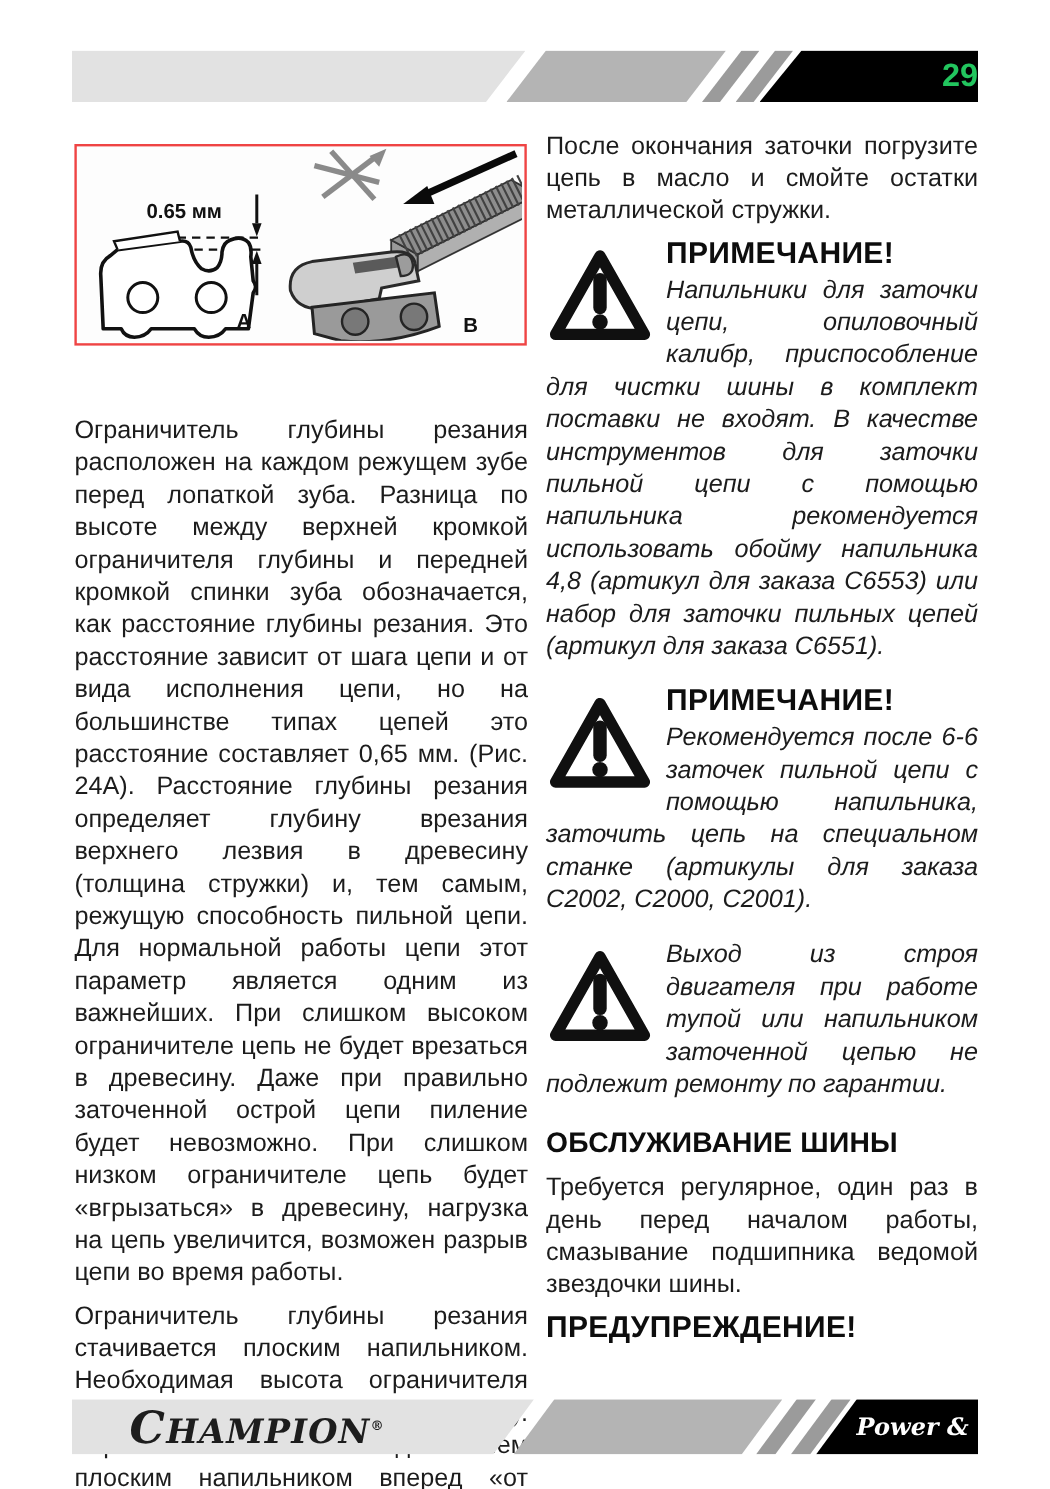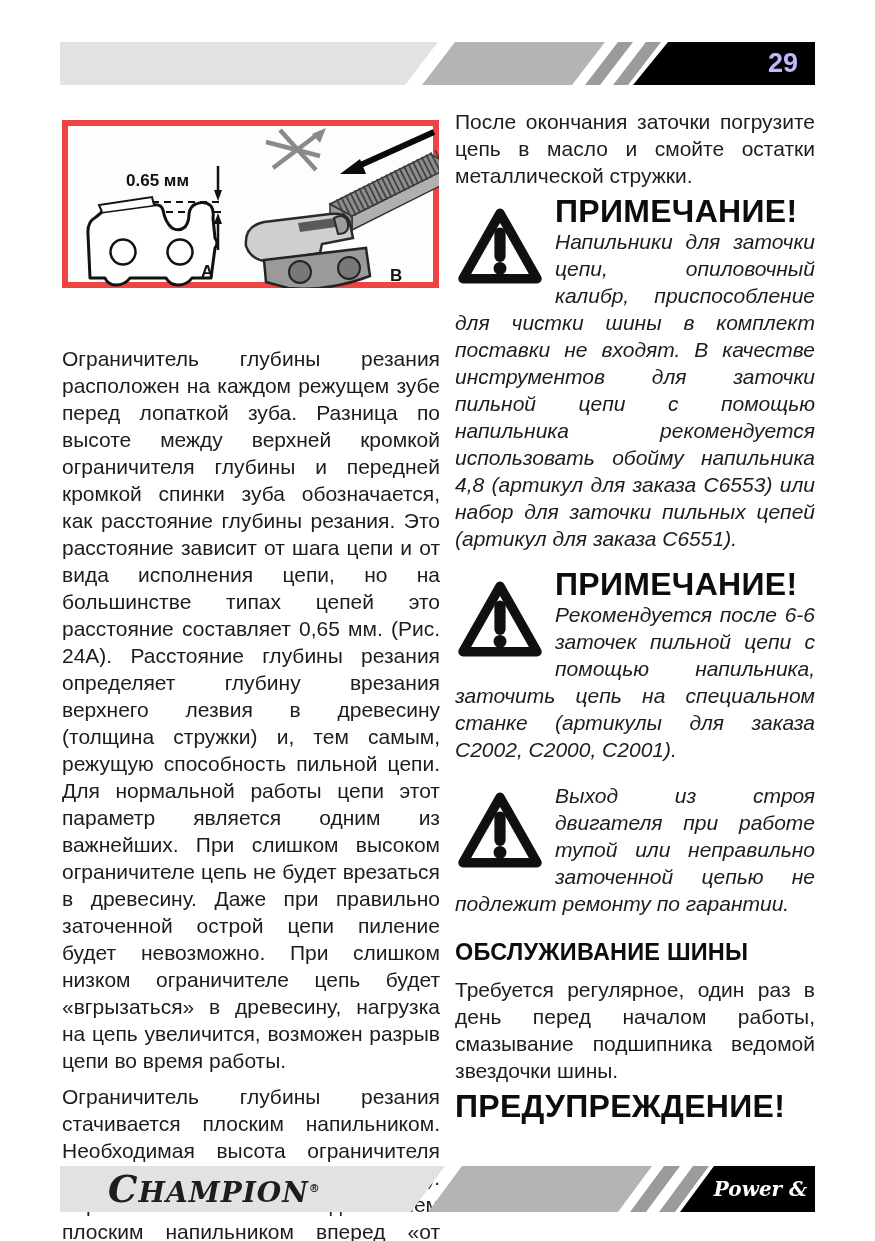--- a/index.html
+++ b/index.html
@@ -15,51 +15,51 @@
   .seg-light { background:#e2e2e2; }
   .seg-mid   { background:#b4b4b4; }
   .stripe    { background:#9b9b9b; }
   .seg-black { background:#000000; }
 
   .topbar .seg-light { left:0; width:378px; clip-path:polygon(0 0,100% 0,calc(100% - 33px) 100%,0 100%); }
   .topbar .seg-mid   { left:362px; width:183px; clip-path:polygon(33px 0,100% 0,calc(100% - 33px) 100%,0 100%); }
   .topbar .stripe-1  { left:525px; width:48px; clip-path:polygon(33px 0,100% 0,calc(100% - 33px) 100%,0 100%); }
   .topbar .stripe-2  { left:553px; width:48px; clip-path:polygon(33px 0,100% 0,calc(100% - 33px) 100%,0 100%); }
   .topbar .seg-black { left:573px; width:182px; clip-path:polygon(35px 0,100% 0,100% 100%,0 100%); }
-  .page-number { display:block; text-align:right; padding-right:17px; line-height:43px;
-                 color:#c4b5fd; font-size:27px; font-weight:bold; }
+  .page-number { display:block; text-align:right; line-height:43px;
+                 color:#22c55e; font-size:27px; font-weight:bold; }
 
   .bottombar .seg-light { left:0; width:385px; clip-path:polygon(0 0,100% 0,calc(100% - 34px) 100%,0 100%); }
   .bottombar .seg-mid   { left:368px; width:224px; clip-path:polygon(34px 0,100% 0,calc(100% - 34px) 100%,0 100%); }
   .bottombar .stripe-1  { left:570px; width:50px; clip-path:polygon(34px 0,100% 0,calc(100% - 34px) 100%,0 100%); }
   .bottombar .stripe-2  { left:599px; width:50px; clip-path:polygon(34px 0,100% 0,calc(100% - 34px) 100%,0 100%); }
   .bottombar .seg-black { left:620px; width:135px; clip-path:polygon(34px 0,100% 0,100% 100%,0 100%); }
 
   .brand { display:inline-block; padding-left:48px; line-height:46px; color:#1d1d1d;
            font-family:"DejaVu Serif", serif; font-style:italic; font-weight:bold;
            font-size:28px; letter-spacing:1px; }
   .brand .brand-c { font-size:37px; }
   .brand sup { font-size:11px; vertical-align:super; }
   .slogan { display:block; text-align:center; padding-left:26px; line-height:46px; color:#ffffff;
             font-family:"DejaVu Serif", serif; font-style:italic; font-weight:bold; font-size:20px; }
 
   
   .figure-wrap { position:absolute; left:62px; top:120px; width:377px; }
-  .figure-box { box-sizing:border-box; width:377px; height:168px; border:6px solid #ef4444; background:#fdfdfd; }
+  .figure-box { box-sizing:border-box; width:377px; height:168px; border:2px solid #ef4444; background:#fdfdfd; }
   .figure-caption { margin-top:7px; text-align:center; font-weight:bold; font-size:22px; line-height:1.2; color:#111; }
 
   
   .col { position:absolute; text-align:justify; font-size:21px; line-height:27px; }
   .col-left  { left:62px;  top:345px; width:378px; }
   .col-right { left:455px; top:108px; width:360px; }
   .col p { margin:0 0 9px; }
 
   .note { margin:5px 0 10px; overflow:visible; }
   .warn-icon { float:left; width:86px; height:88px; margin:4px 12px 2px 2px; }
-  .note-title { font-size:32px; font-weight:bold; margin:0 0 3px; letter-spacing:0.3px; color:#0d0d0d; }
+  .note-title { font-size:25px; font-weight:bold; margin:0 0 3px; letter-spacing:0.3px; color:#0d0d0d; }
   .note-text { font-style:italic; margin:0; text-align:justify; }
   .note::after { content:""; display:block; clear:both; }
 
   .section-heading { font-size:23.5px; font-weight:bold; margin:13px 0 10px; letter-spacing:0.2px; color:#0d0d0d; }
 </style>
 </head>
 <body>
 
 <svg width="0" height="0" style="position:absolute" aria-hidden="true">
   <defs>
@@ -152,21 +152,21 @@
           <use href="#warn-tri"></use>
         </svg>
       <div class="note-title">ПРИМЕЧАНИЕ!</div>
       <p class="note-text">Рекомендуется после 6-6 заточек пильной цепи с помощью напильника, заточить цепь на специальном станке (артикулы для заказа C2002, C2000, C2001).</p>
     </div>
 
     <div class="note">
       <svg class="warn-icon" viewBox="0 0 100 90">
           <use href="#warn-tri"></use>
         </svg>
-      <p class="note-text">Выход из строя двигателя при работе тупой или неправильно заточенной цепью не подлежит ремонту по гарантии.</p>
+      <p class="note-text">Выход из строя двигателя при работе тупой или напильником заточенной цепью не подлежит ремонту по гарантии.</p>
     </div>
 
     <div class="section-heading">ОБСЛУЖИВАНИЕ ШИНЫ</div>
     <p>Требуется регулярное, один раз в день перед началом работы, смазывание подшипника ведомой звездочки шины.</p>
 
     <div class="note">
 
       <div class="note-title">ПРЕДУПРЕЖДЕНИЕ!</div>
 
     </div>

